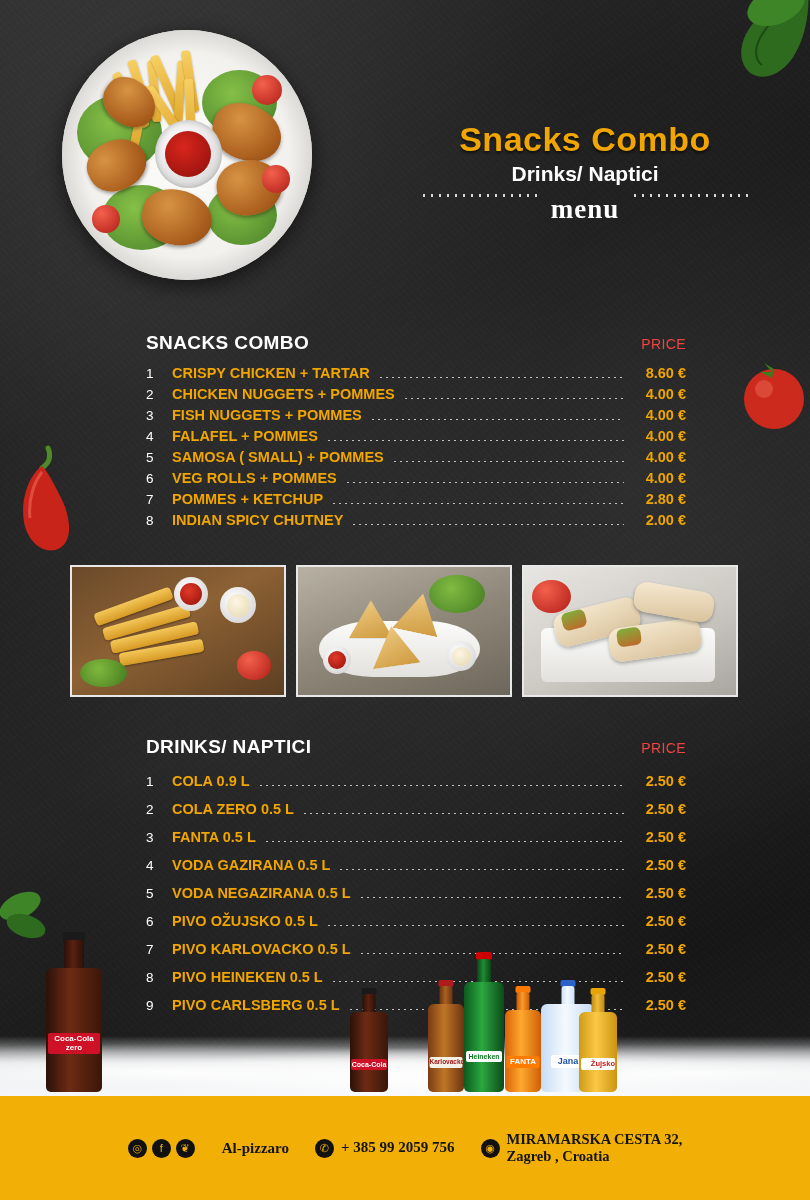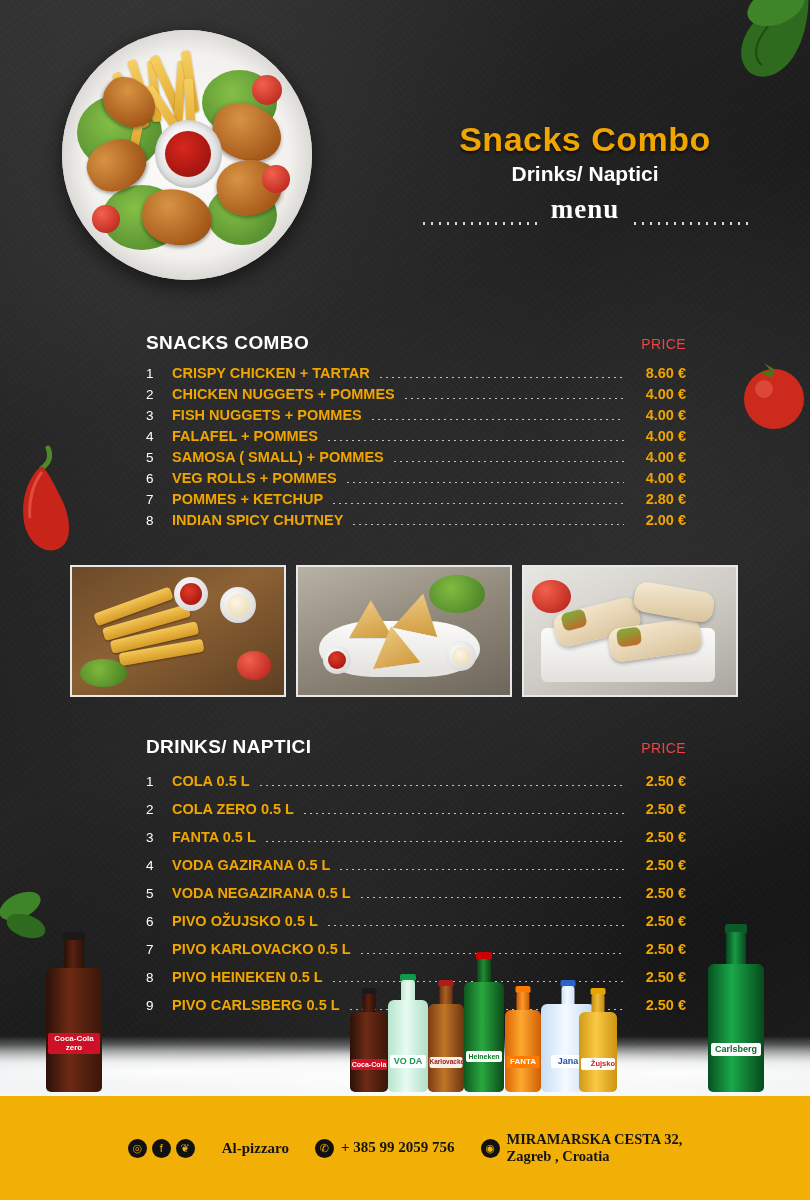--- a/index.html
+++ b/index.html
@@ -107,21 +107,21 @@
     letter-spacing: .5px;
     text-shadow: 0 2px 3px rgba(0,0,0,.6);
   }
   .title-sub {
     color: #ffffff;
     font-size: 21px;
     font-weight: bold;
     margin-top: 3px;
   }
   .menu-row {
-    display: flex; align-items: flex-end; justify-content: center;
+    display: flex; align-items: flex-start; justify-content: center;
     margin-top: 8px;
   }
   .menu-word {
     color: #ffffff;
     font-family: "Liberation Serif", serif;
     font-size: 27px;
     font-weight: bold;
     letter-spacing: 1px;
     padding: 0 12px;
   }
@@ -441,21 +441,21 @@
   </div>
 
   <div class="section sec-drinks">
     <div class="sec-head">
       <span class="sec-title">DRINKS/ NAPTICI</span>
       <span class="sec-price-label">PRICE</span>
     </div>
     <div class="items">
       <div class="item">
         <span class="it-num">1</span>
-        <span class="it-name">COLA 0.5 L</span>
+        <span class="it-name">COLA 0.9 L</span>
         <span class="it-lead"></span>
         <span class="it-price">2.50 €</span>
       </div>
       <div class="item">
         <span class="it-num">2</span>
         <span class="it-name">COLA ZERO 0.5 L</span>
         <span class="it-lead"></span>
         <span class="it-price">2.50 €</span>
       </div>
       <div class="item">
@@ -512,27 +512,20 @@
     <div class="btl-label" style="bottom:38px;width:52px;background:#cf1127;border-radius:2px;font-size:8px;">Coca-Cola zero</div>
   </div>
 
   <div class="bottle" style="left:350px; width:38px; height:104px;">
     <div class="btl-cap" style="width:15px;height:7px;background:#1a1a1a;"></div>
     <div class="btl-neck" style="width:13px;height:20px;top:6px;background:linear-gradient(90deg,#2a1008,#5a2110 45%,#2a1008);"></div>
     <div class="btl-body" style="height:80px;background:linear-gradient(90deg,#2b1109,#6d2b14 42%,#3a1609 100%);"></div>
     <div class="btl-label" style="bottom:22px;width:36px;background:#cf1127;border-radius:2px;font-size:7px;">Coca-Cola</div>
   </div>
 
-  <div class="bottle" style="left:388px; width:40px; height:118px;">
-    <div class="btl-cap" style="width:16px;height:7px;background:#0f9b4c;"></div>
-    <div class="btl-neck" style="width:14px;height:22px;top:6px;background:linear-gradient(90deg,#bfe6cf,#eafaf1 45%,#bfe6cf);"></div>
-    <div class="btl-body" style="height:92px;background:linear-gradient(90deg,#b6e4cd,#e8fbf2 45%,#b0e0c8 100%);"></div>
-    <div class="btl-label" style="bottom:24px;width:36px;background:#ffffff;color:#0f9b4c;border-radius:2px;font-size:9px;">VO
-DA</div>
-  </div>
 
   <div class="bottle" style="left:428px; width:36px; height:112px;">
     <div class="btl-cap" style="width:15px;height:7px;background:#b11a1a;"></div>
     <div class="btl-neck" style="width:13px;height:22px;top:6px;background:linear-gradient(90deg,#6a3310,#a9601f 45%,#6a3310);"></div>
     <div class="btl-body" style="height:88px;background:linear-gradient(90deg,#7a3c14,#c07527 45%,#6d3411 100%);"></div>
     <div class="btl-label" style="bottom:24px;width:33px;background:#f4f1e6;color:#a21a1a;border-radius:2px;font-size:6.5px;">Karlovacko</div>
   </div>
 
   <div class="bottle" style="left:464px; width:40px; height:140px;">
     <div class="btl-cap" style="width:16px;height:8px;background:#c00;"></div>
@@ -555,26 +548,20 @@
     <div class="btl-label" style="bottom:24px;width:34px;background:#ffffff;color:#1f4fa8;border-radius:2px;font-size:9px;">Jana</div>
   </div>
 
   <div class="bottle" style="left:579px; width:38px; height:104px;">
     <div class="btl-cap" style="width:15px;height:7px;background:#e8a400;"></div>
     <div class="btl-neck" style="width:13px;height:20px;top:6px;background:linear-gradient(90deg,#c08a10,#f0bb3a 45%,#c08a10);"></div>
     <div class="btl-body" style="height:80px;background:linear-gradient(90deg,#d09a15,#fbc945 45%,#cc9412 100%);"></div>
     <div class="btl-label" style="bottom:22px;width:34px;background:#ffffff;color:#c81b1b;border-radius:2px;font-size:7.5px;text-align:right;">Žujsko</div>
   </div>
 
-  <div class="bottle" style="left:708px; width:56px; height:168px;">
-    <div class="btl-cap" style="width:22px;height:10px;background:#0a5a2a;"></div>
-    <div class="btl-neck" style="width:20px;height:34px;top:8px;background:linear-gradient(90deg,#07461f,#189a44 45%,#07461f);"></div>
-    <div class="btl-body" style="height:128px;background:linear-gradient(90deg,#07501f,#1aa84a 42%,#064a1c 100%);"></div>
-    <div class="btl-label" style="bottom:36px;width:50px;background:#ffffff;color:#0b6a2c;border-radius:2px;font-size:9px;">Carlsberg</div>
-  </div>
 
   <div class="footer">
     <div class="fgroup">
       <div class="fsocial">
         <span class="sicon">◎</span>
         <span class="sicon">f</span>
         <span class="sicon">❦</span>
       </div>
       <span class="fsocial-name">Al-pizzaro</span>
     </div>

